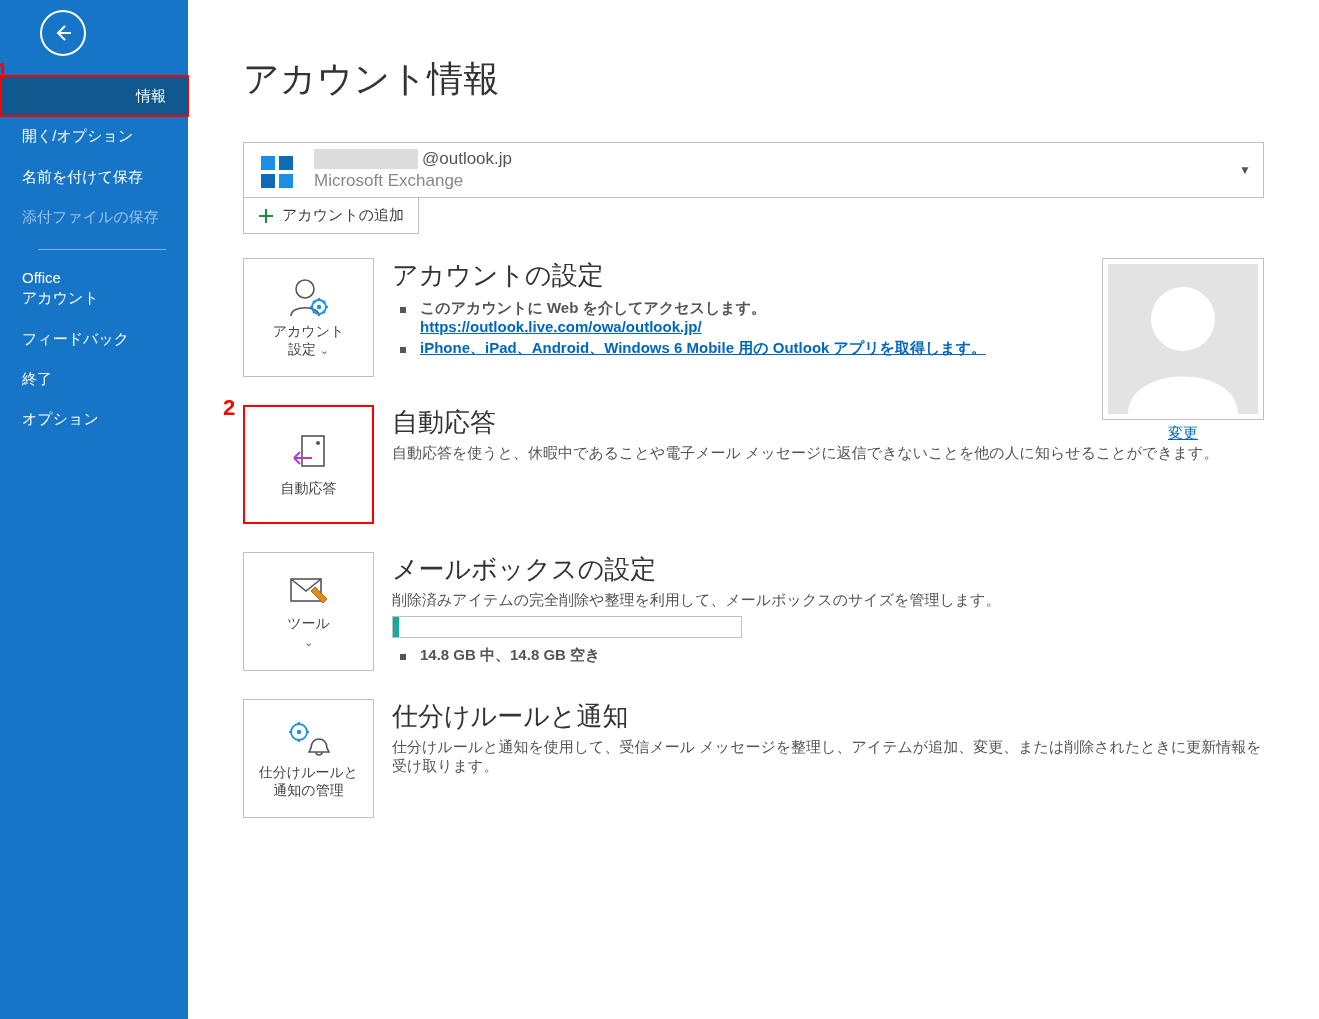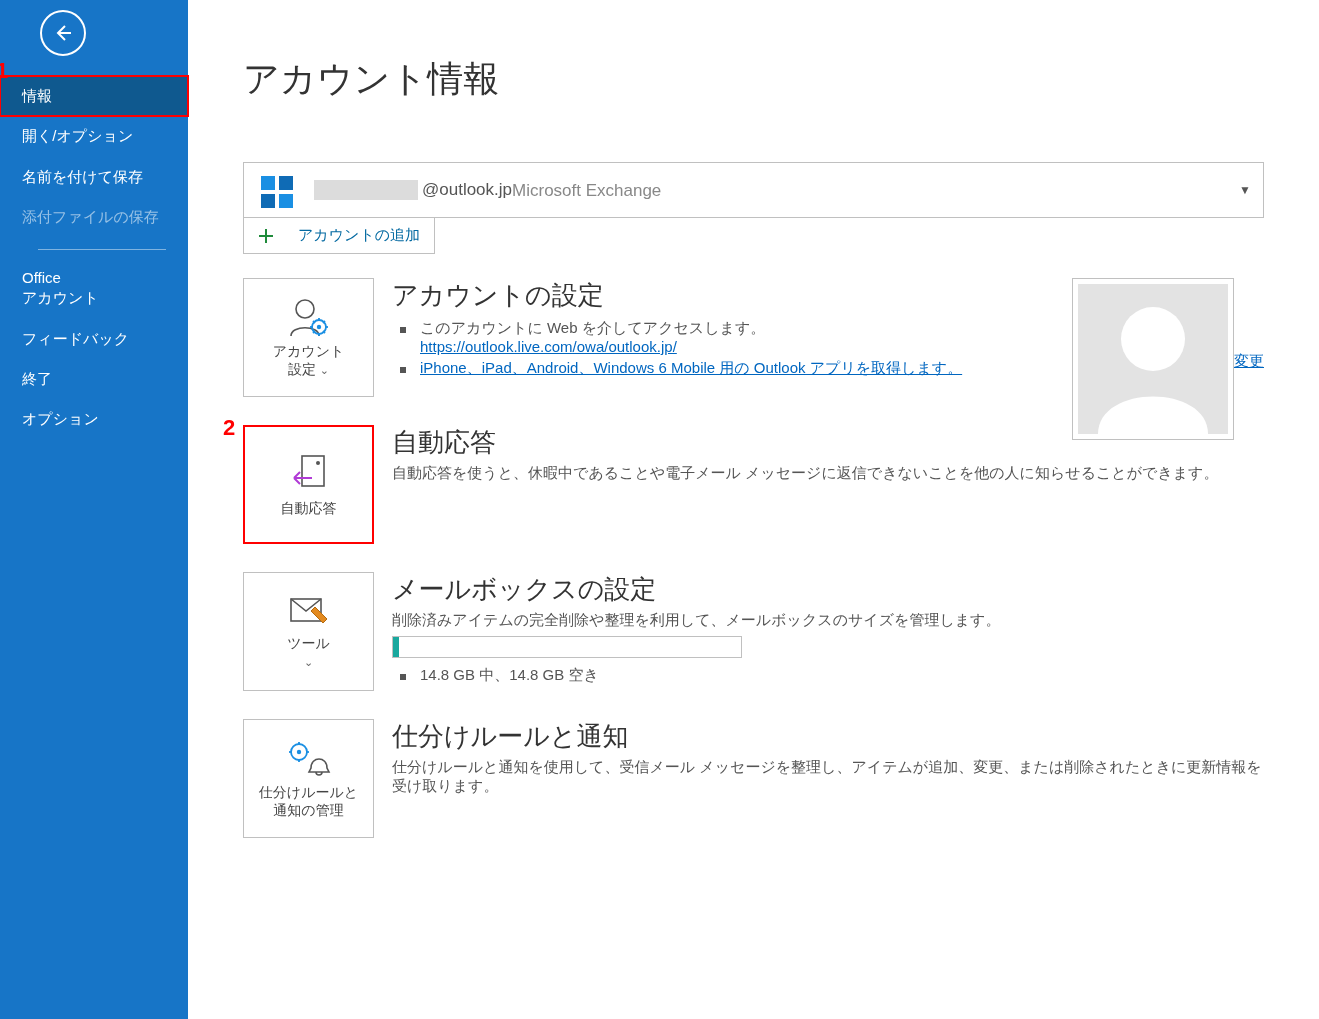--- a/index.html
+++ b/index.html
@@ -10,59 +10,59 @@
   .sidebar { width: 188px; min-width:188px; background: #1775c7; color: #fff; display: flex; flex-direction: column; padding-top: 10px; }
   .back-circle { width: 46px; height: 46px; border: 2px solid #fff; border-radius: 50%; margin: 0 0 20px 40px; display:flex; align-items:center; justify-content:center; cursor:pointer; }
   .back-circle svg { stroke:#fff; fill:none; stroke-width:2; }
   .nav-item { padding: 10px 22px; font-size: 15px; color:#fff; cursor:pointer; line-height:1.35; }
   .nav-item.selected { background:#0f598f; }
   .nav-item.disabled { color:rgba(255,255,255,0.55); cursor:default; }
   .nav-sep { border-top:1px solid rgba(255,255,255,0.45); margin: 12px 22px 8px 38px; }
 
   
   .main { flex:1; padding: 55px 55px 0 55px; overflow:hidden; }
-  .page-title { font-size: 36px; color:#333; font-weight:400; margin-bottom: 58px; }
+  .page-title { font-size: 36px; color:#333; font-weight:400; margin-bottom: 38px; }
 
   .account-box { border:1px solid #c0c0c0; display:flex; align-items:center; padding:6px 12px; position:relative; }
   .exch-icon { width:42px; height:42px; margin-right:16px; display:flex; align-items:center; justify-content:center; }
   .exch-icon svg { }
-  .acct-lines { display:flex; flex-direction:row; }
+  .acct-lines { display:flex; flex-direction:column; }
   .acct-email-row { display:flex; align-items:center; gap:4px; }
   .redact { width:104px; height:20px; background:#dcdcdc; display:inline-block; }
   .acct-email { font-size:17px; color:#555; }
   .acct-type  { font-size:17px; color:#888; margin-top:2px; }
   .acct-caret { position:absolute; right:12px; top:50%; transform:translateY(-50%); color:#555; font-size:12px; }
 
-  .add-account { border:1px solid #c0c0c0; border-top:none; display:inline-flex; align-items:center; padding:8px 14px; gap:24px; font-size:15px; color:#0369a1; cursor:pointer; }
+  .add-account { border:1px solid #c0c0c0; border-top:none; display:inline-flex; align-items:center; padding:8px 14px; gap:8px; font-size:15px; color:#404040; cursor:pointer; }
   .add-account .plus { width:16px; height:16px; display:flex; align-items:center; justify-content:center; }
 
   .sections { margin-top: 24px; }
   .section { display:flex; gap:18px; margin-bottom:28px; align-items:flex-start; position:relative; }
   .tile { width:131px; height:119px; border:1px solid #c0c0c0; display:flex; flex-direction:column; align-items:center; justify-content:center; cursor:pointer; background:#fff; }
   .tile-label { font-size:14px; color:#444; margin-top:6px; text-align:center; line-height:1.25; }
   .tile .chev { font-size:11px; color:#666; margin-top:2px; }
   .section-body { flex:1; min-width:0; }
   .section-body.with-pic { padding-right: 88px; }
   .sec-title { font-size:26px; color:#333; font-weight:400; margin-bottom:4px; }
   .sec-desc  { font-size:15px; color:#555; margin-bottom:6px; }
-  .bullets { list-style:none; padding-left:18px; }
+  .bullets { list-style:none; padding-left:18px;font-weight:bold; }
   .bullets li { position:relative; font-size:15px; color:#555; padding:2px 0 2px 10px; }
   .bullets li::before { content:""; position:absolute; left:-10px; top:10px; width:6px; height:6px; background:#555; }
   .bullets a { color:#0066c0; text-decoration:underline; }
 
-  .profile-box { position:absolute; right:0; top:0; display:flex; flex-direction:row; align-items:center; }
+  .profile-box { position:absolute; right:0; top:0; display:flex; flex-direction:column; align-items:center; }
   .profile-frame { width:162px; height:162px; border:1px solid #c0c0c0; display:flex; align-items:center; justify-content:center; background:#fff; }
   .profile-frame .ph { width:150px; height:150px; background:#e3e3e3; display:flex; align-items:flex-end; justify-content:center; overflow:hidden; }
   .profile-change { color:#0066c0; text-decoration:underline; font-size:15px; margin-top:4px; cursor:pointer; }
 
   .quota-bar { width:350px; height:22px; border:1px solid #c0c0c0; position:relative; background:#fff; margin:4px 0 6px 0; }
   .quota-bar .fill { position:absolute; left:0; top:0; bottom:0; width:6px; background:#19a89e; }
 
   
-  .annot-1 { outline:2px solid #ff0000; outline-offset:-1px; }
+  .annot-1 { outline:2px solid #ff0000; outline-offset:-1px;text-align:right; }
   .annot-2-border { border-color:#ff0000 !important; border-width:2px !important; }
   .annot-num { position:absolute; color:#ff0000; font-weight:bold; font-size:22px; font-family: Arial, sans-serif; }
   .rel { position:relative; }
 </style>
 </head>
 <body>
 
 <div class="sidebar">
   <div class="back-circle">
     <svg width="24" height="24" viewBox="0 0 24 24">

